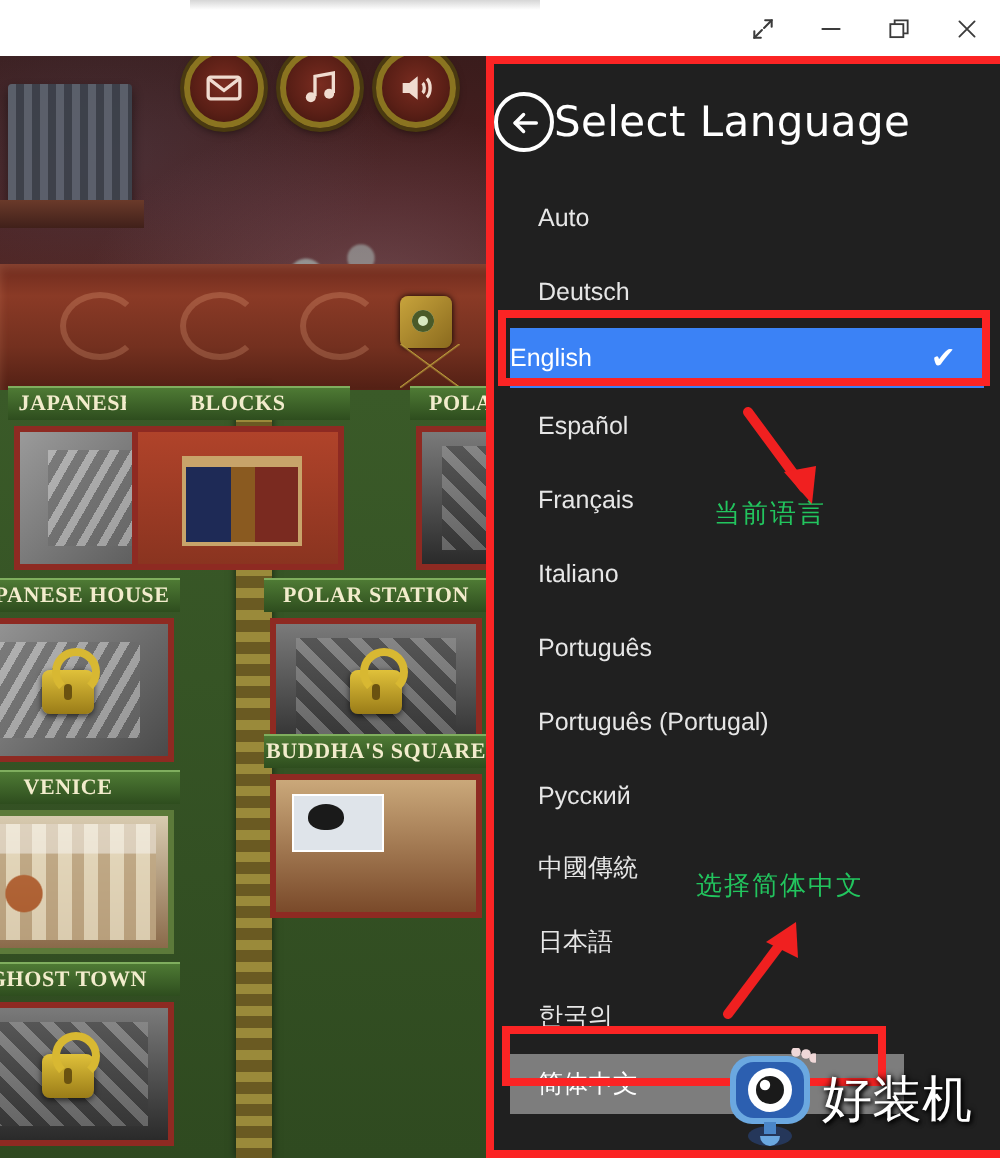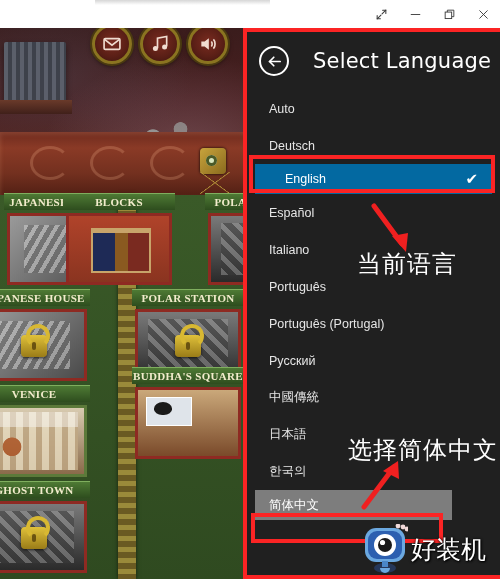--- a/index.html
+++ b/index.html
@@ -202,21 +202,21 @@
     background: #1f1f1f;
     border: 4px solid #fb2424;
     border-right: none;
     z-index: 20;
     overflow: hidden;
   }
   .panel-inner { position: absolute; inset: 0; background: #202020; }
 
   .panel-header {
     position: absolute; left: 0; top: 0; width: 100%; height: 58px;
-    display: flex; align-items: center; padding-left: 12px; gap: 24px;
+    display: flex; align-items: center; padding-left: 0; gap: 0;
   }
   .back-btn {
     width: 30px; height: 30px; border-radius: 50%;
     border: 2px solid #ffffff;
     display: flex; align-items: center; justify-content: center;
     color: #fff; flex: none;
   }
   .panel-title {
     color: #ffffff; font-size: 21px; font-weight: 400;
     letter-spacing: .2px;
@@ -229,24 +229,24 @@
   .lang-item {
     position: relative;
     height: 37px;
     display: flex; align-items: center;
     padding: 0 14px 0 22px;
     color: #e6e6e6;
     font-size: 12.5px;
   }
   .lang-item .lbl { flex: 1; }
   .lang-item.selected {
-    background: #0369a1;
+    background: #3b82f6;
     color: #ffffff;
     margin: 0 8px 0 8px;
-    padding-left: 30px;
+    padding-left: 0;
     height: 30px;
   }
   .lang-item.hover-gray {
     background: #7d7d7d;
     color: #ffffff;
     margin: 0 48px 0 8px;
     padding-left: 14px;
     height: 30px;
   }
   .check { color: #ffffff; font-size: 15px; font-weight: bold; }
@@ -254,22 +254,22 @@
   
   .annot-box {
     position: absolute; border: 4px solid #fb2424; z-index: 30;
     pointer-events: none;
   }
   #box-english { left: 249px; top: 155px; width: 246px; height: 38px; }
   #box-chinese { left: 251px; top: 513px; width: 192px; height: 30px; }
 
   .annot-text {
     position: absolute; z-index: 31;
-    color: #ffffff;
-    font-size: 24px;
+    color: #22c55e;
+    font-size: 13px;
     font-family: "DejaVu Sans", "Liberation Sans", sans-serif;
     letter-spacing: 1px;
     white-space: nowrap;
   }
   #text-current { left: 357px; top: 248px; }
   #text-select  { left: 348px; top: 434px; }
 
   .arrow { position: absolute; z-index: 31; }
   #arrow-current { left: 368px; top: 200px; }
   #arrow-select  { left: 358px; top: 455px; }
@@ -396,20 +396,23 @@
         </div>
         <div class="lang-item">
           <span class="lbl">Deutsch</span>
         </div>
         <div class="lang-item selected">
           <span class="lbl">English</span>
           <span class="check">✔</span>
         </div>
         <div class="lang-item">
           <span class="lbl">Español</span>
+        </div>
+        <div class="lang-item">
+          <span class="lbl">Français</span>
         </div>
         <div class="lang-item">
           <span class="lbl">Italiano</span>
         </div>
         <div class="lang-item">
           <span class="lbl">Português</span>
         </div>
         <div class="lang-item">
           <span class="lbl">Português (Portugal)</span>
         </div>

